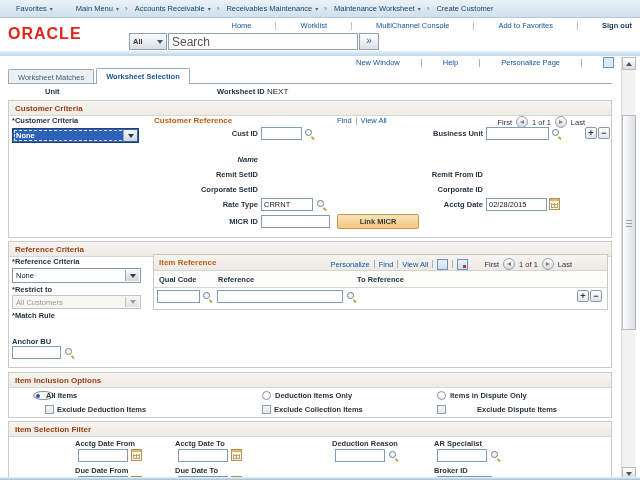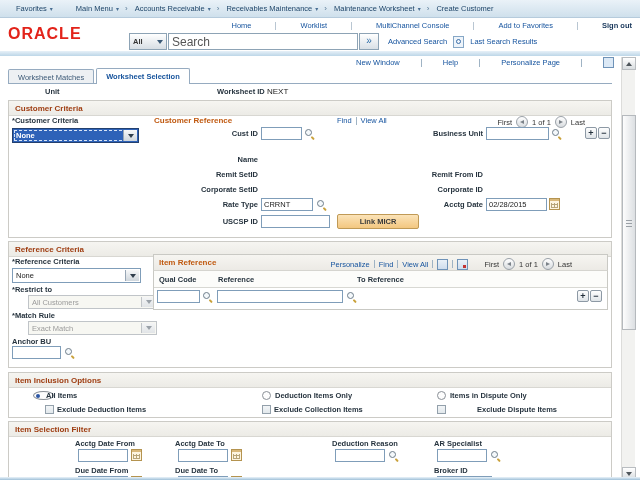--- a/index.html
+++ b/index.html
@@ -69,21 +69,21 @@
     background:linear-gradient(#fefefe,#dfe4e8);font-size:9px;font-weight:bold;color:#24303c;
     display:flex;align-items:center;justify-content:center;line-height:1;cursor:pointer;}
   
   .sel{position:absolute;height:15px;box-sizing:border-box;border:1px solid #7f9db9;background:#fff;
     display:flex;align-items:center;padding:0 16px 0 3px;font-size:7.5px;color:#222;cursor:pointer;}
   .sel .sel-btn{position:absolute;right:1px;top:1px;bottom:1px;width:13px;
     background:linear-gradient(#f7f8f9,#cfd6dc);border-left:1px solid #98a6b5;
     display:flex;align-items:center;justify-content:center;}
   .sel .tri{width:0;height:0;border-left:3px solid transparent;border-right:3px solid transparent;border-top:4px solid #2f3e4c;}
   .sel.focus{background:#2e62b8;color:#fff;font-weight:bold;border:1px solid #23406f;outline:1px dashed #d8e4f5;outline-offset:-3px;}
-  .sel.dis{background:#f7f7f2;color:#9b9b9b;border:1px solid #c0c4c8;margin-left:16px;}
+  .sel.dis{background:#f7f7f2;color:#9b9b9b;border:1px solid #c0c4c8;}
   .sel.dis .sel-btn{background:linear-gradient(#f4f5f6,#e1e4e7);border-left:1px solid #c0c4c8;}
   .sel.dis .tri{border-top-color:#9aa1a8;}
   
   .section{position:absolute;left:8px;width:604px;border:1px solid #cccbc6;background:#fff;box-sizing:border-box;}
   .sechdr{height:14px;background:linear-gradient(#f6f5f1,#ecebe6);border-bottom:1px solid #d8d7d2;
     display:flex;align-items:center;padding-left:6px;font-size:8px;font-weight:bold;color:#9e3c10;}
   
   #itemref-grid{position:absolute;left:153px;top:254px;width:455px;height:56px;border:1px solid #c9c9c4;box-sizing:border-box;background:#fff;}
   #itemref-hdr{position:absolute;left:153px;top:254px;width:455px;height:17px;box-sizing:border-box;
     background:linear-gradient(#f6f5f1,#eceae5);border:1px solid #c9c9c4;border-bottom:1px solid #d5d4cf;
@@ -148,25 +148,20 @@
       <span class="vsep"></span>
     <span class="tlink signout">Sign out</span>
   </div>
   <div id="searchrow">
     <div id="scopebox">
       <span>All</span>
       <span class="tri-d"></span>
     </div>
     <input id="searchinput" value="Search" style="">
     <div id="gobtn">»</div>
-    <div id="advlinks">
-      <span class="link">Advanced Search</span>
-      <span class="icon-lsr"></span>
-      <span class="link">Last Search Results</span>
-    </div>
   </div>
   <div id="divstrip"></div>
 
   <div id="utility">
     <span class="link">New Window</span>
       <span class="pipe"></span>
     <span class="link">Help</span>
       <span class="pipe"></span>
     <span class="link">Personalize Page</span>
       <span class="pipe"></span>
@@ -212,34 +207,34 @@
 
   <span class="lbl rlbl" style="left:160px;width:98px;top:129px;text-align:right;">Cust ID</span>
   <input class="inp" style="left: 261px; top: 127px; width: 41px;">
   <span class="lk" style="left:304px;top:128px;"></span>
   <span class="lbl rlbl" style="left:385px;width:98px;top:129px;">Business Unit</span>
   <input class="inp" style="left: 486px; top: 127px; width: 63px;">
   <span class="lk" style="left:551px;top:128px;"></span>
   <div class="pm" style="left:585px;top:127px;">+</div>
   <div class="pm" style="left:598px;top:127px;">−</div>
 
-  <span class="lbl rlbl" style="left:160px;width:98px;top:155px;">Name</span>
+  <span class="lbl rlbl" style="left:160px;width:98px;top:155px;font-style:italic;">Name</span>
   <span class="lbl rlbl" style="left:160px;width:98px;top:170px;">Remit SetID</span>
   <span class="lbl rlbl" style="left:385px;width:98px;top:170px;">Remit From ID</span>
   <span class="lbl rlbl" style="left:160px;width:98px;top:185px;">Corporate SetID</span>
   <span class="lbl rlbl" style="left:385px;width:98px;top:185px;">Corporate ID</span>
 
   <span class="lbl rlbl" style="left:160px;width:98px;top:200px;">Rate Type</span>
   <input class="inp" style="left: 261px; top: 198px; width: 52px;" value="CRRNT">
   <span class="lk" style="left:316px;top:199px;"></span>
   <span class="lbl rlbl" style="left:385px;width:98px;top:200px;">Acctg Date</span>
   <input class="inp" style="left: 486px; top: 198px; width: 61px;" value="02/28/2015">
   <span class="cal" style="left:549px;top:198px;"></span>
 
-  <span class="lbl rlbl" style="left:160px;width:98px;top:217px;">USCSP ID</span>
+  <span class="lbl rlbl" style="left:160px;width:98px;top:217px;">MICR ID</span>
   <input class="inp" style="left: 261px; top: 215px; width: 69px;">
   <div id="linkmicr">Link MICR</div>
 
   <div class="section" style="top:241px;height:127px;">
     <div class="sechdr">
       <span>Reference Criteria</span>
     </div>
   </div>
   <span class="lbl" style="left:12px;top:257px;">*Reference Criteria</span>
   <div class="sel" style="left:12px;top:268px;width:129px;">
@@ -249,26 +244,20 @@
       </span>
   </div>
   <span class="lbl" style="left:12px;top:285px;">*Restrict to</span>
   <div class="sel dis" style="left:12px;top:295px;width:129px;height:14px;">
     <span>All Customers</span>
     <span class="sel-btn">
         <span class="tri"></span>
       </span>
   </div>
   <span class="lbl" style="left:12px;top:311px;">*Match Rule</span>
-  <div class="sel dis" style="left:12px;top:321px;width:129px;height:14px;">
-    <span>Exact Match</span>
-    <span class="sel-btn">
-        <span class="tri"></span>
-      </span>
-  </div>
   <span class="lbl" style="left:12px;top:337px;">Anchor BU</span>
   <input class="inp" style="left: 12px; top: 346px; width: 49px;">
   <span class="lk" style="left:64px;top:347px;"></span>
 
   <div id="itemref-grid"></div>
   <div id="itemref-hdr"></div>
   <span class="grouptitle" style="left:159px;top:258px;">Item Reference</span>
   <div class="abs pgr" style="right:68px;top:258px;">
     <span class="link">Personalize</span>
       <span class="pipe"></span>

